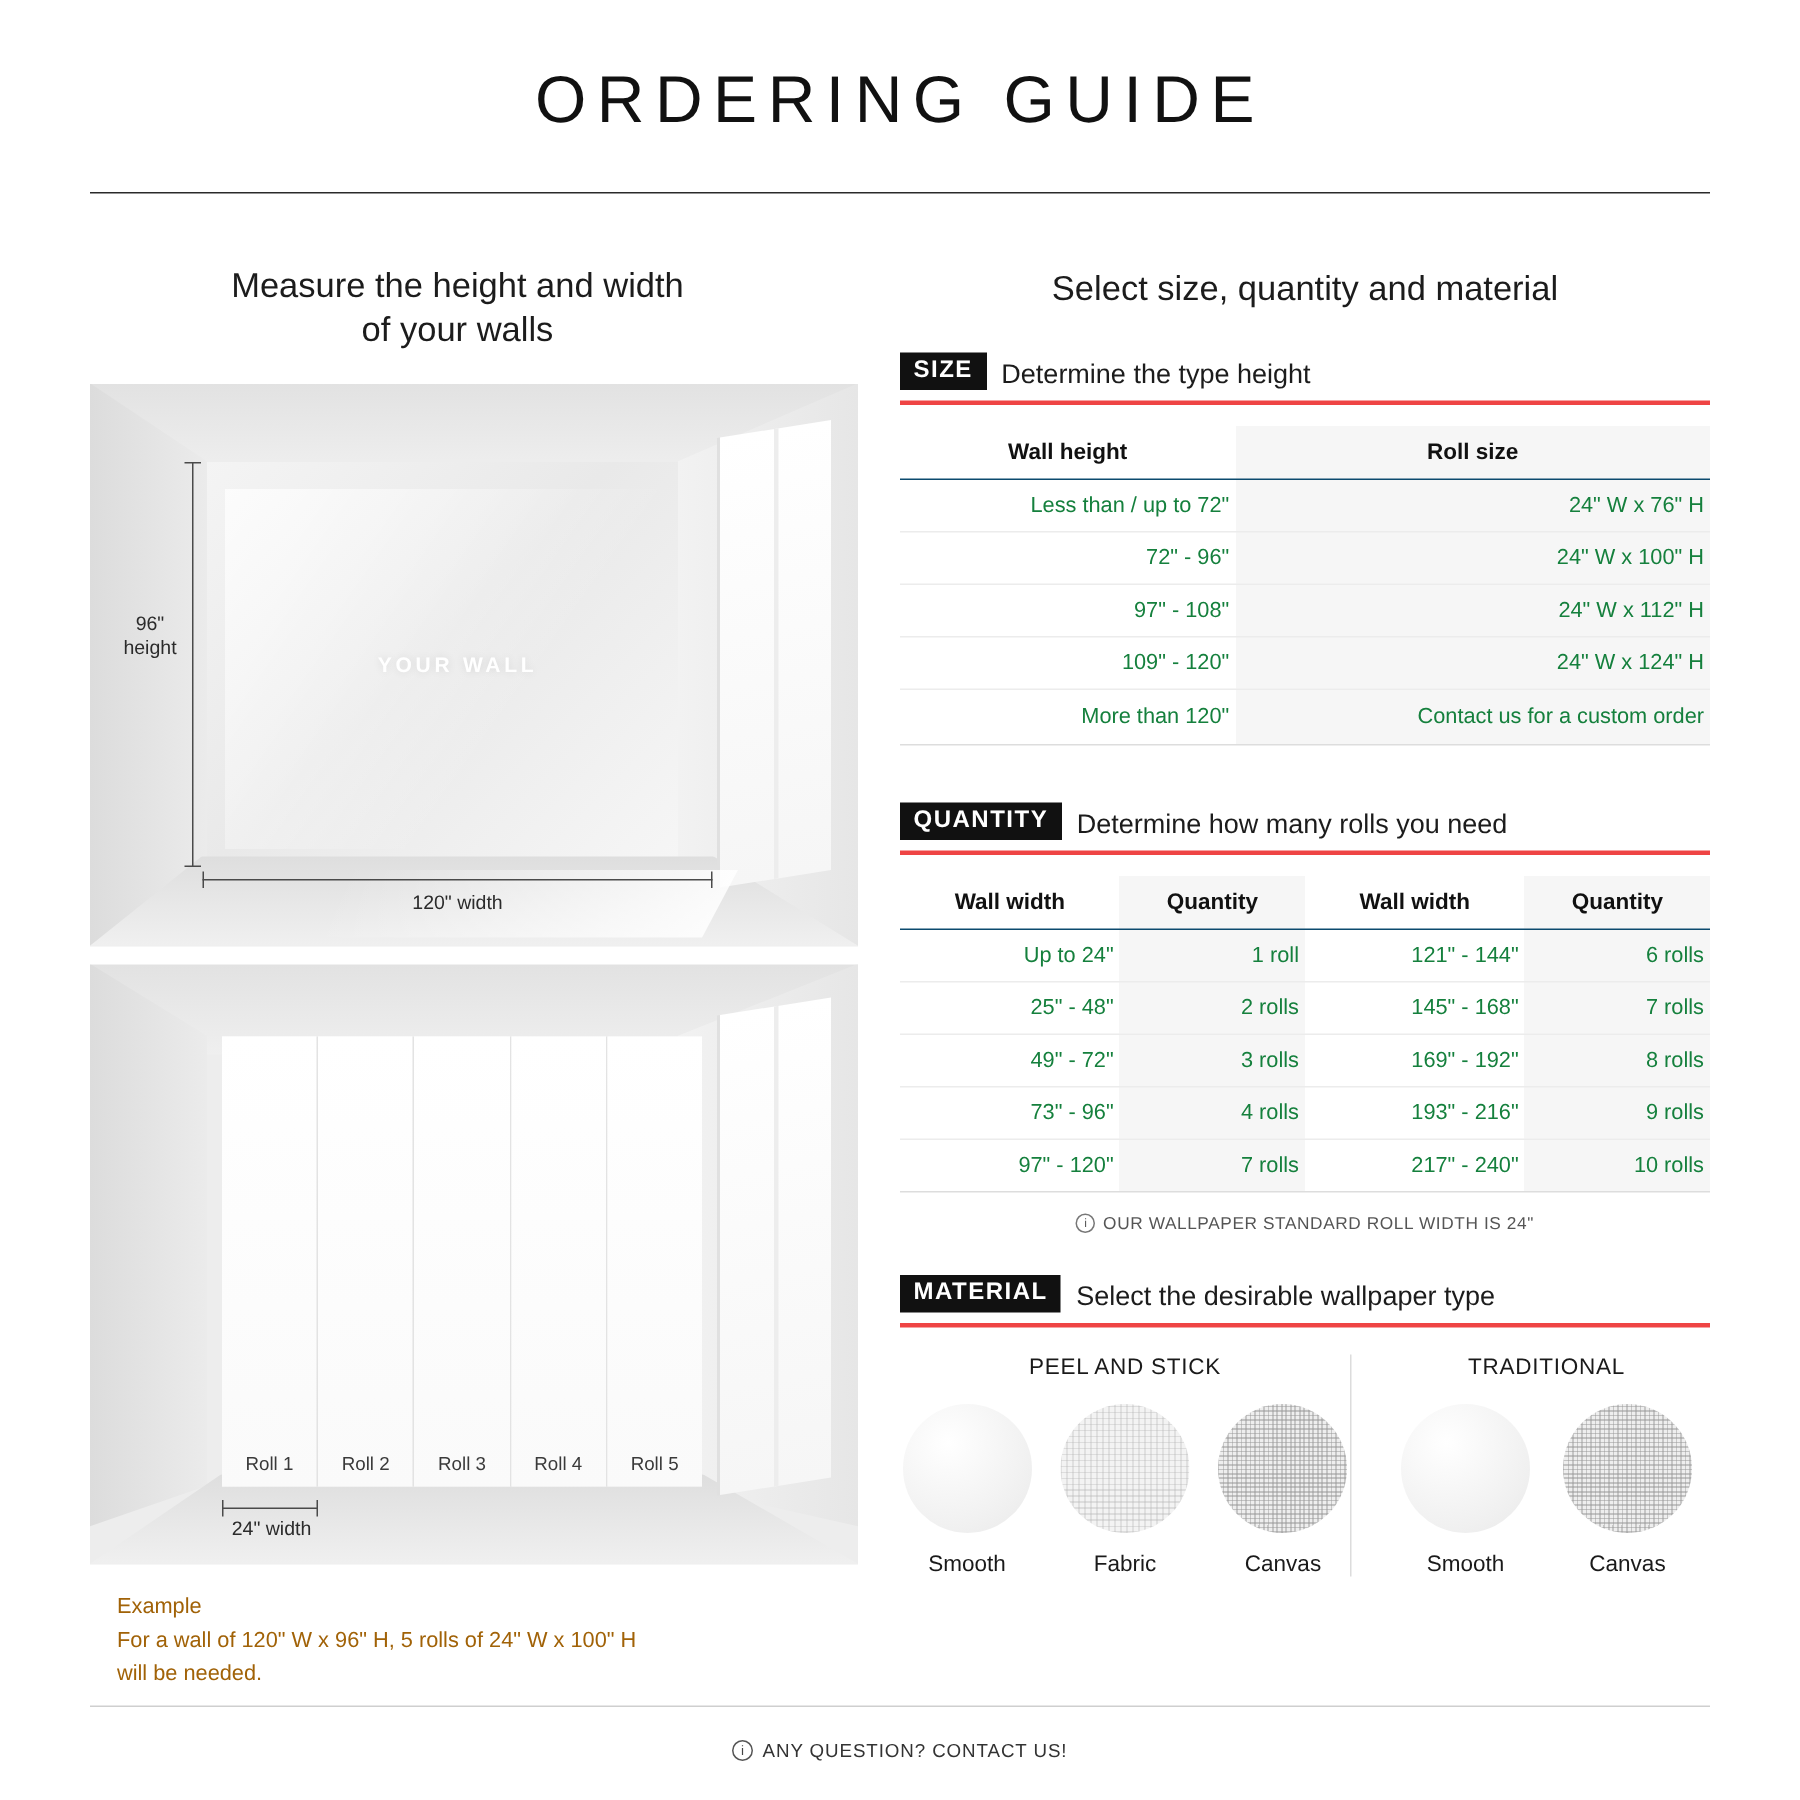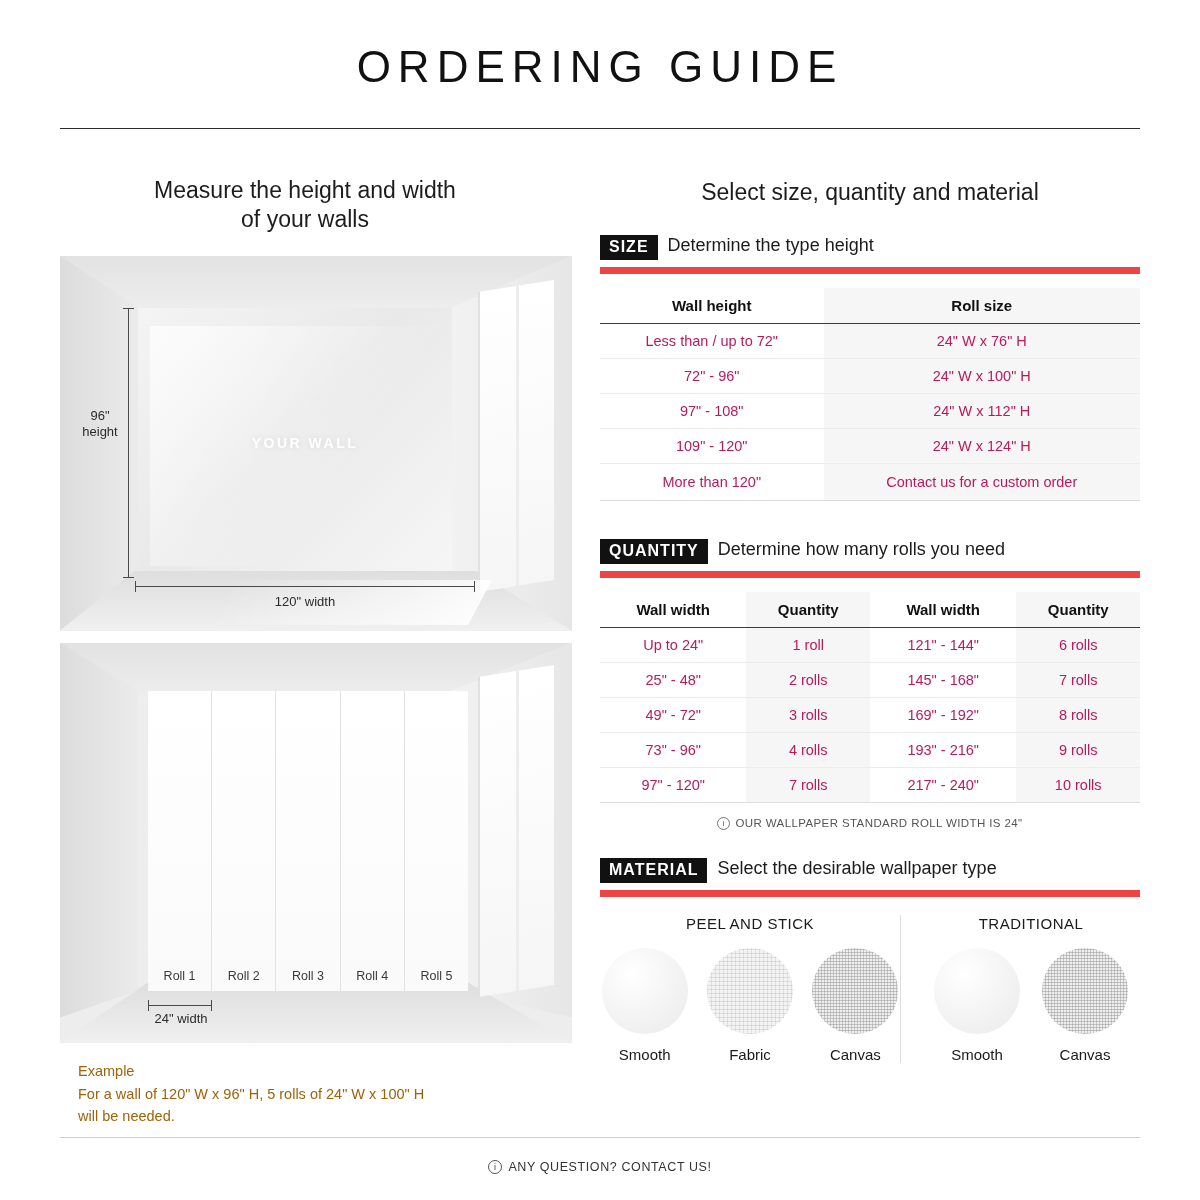--- a/index.html
+++ b/index.html
@@ -218,23 +218,23 @@
     font-size: 14.5px;
     line-height: 1.5;
     color: #a16207;
   }
   .example .ex-title { margin-bottom: 2px; }
 
   
   .section { margin-top: 10px; }
   .section-head {
     display: flex;
-    align-items: flex-start;
+    align-items: flex-end;
     gap: 10px;
-    border-bottom: 7px solid #ef4444;
+    border-bottom: 3px solid #ef4444;
     padding-bottom: 7px;
   }
   .tag {
     background: #111111;
     color: #ffffff;
     font-size: 16px;
     font-weight: 700;
     letter-spacing: 1px;
     padding: 4px 9px 5px 9px;
     line-height: 1;
@@ -253,23 +253,23 @@
     font-size: 15px;
     font-weight: 700;
     padding: 9px 4px;
     text-align: center;
     border-bottom: 1px solid #0c4a6e;
     color: #111;
   }
   table.grid td {
     font-size: 14.5px;
     padding: 9px 4px;
-    text-align: center;
+    text-align: right;
     border-bottom: 1px solid #ececec;
-    color: #be185d;
+    color: #15803d;
   }
   table.grid tr:last-child td { border-bottom: 1px solid #dddddd; }
   .shade { background: #f6f6f6; }
   .small { font-size: 12.5px; line-height: 1.25; color: #4a4a4a; }
   .mix-small { font-size: 13px; }
 
   .note {
     margin-top: 14px;
     text-align: center;
     font-size: 11.5px;

